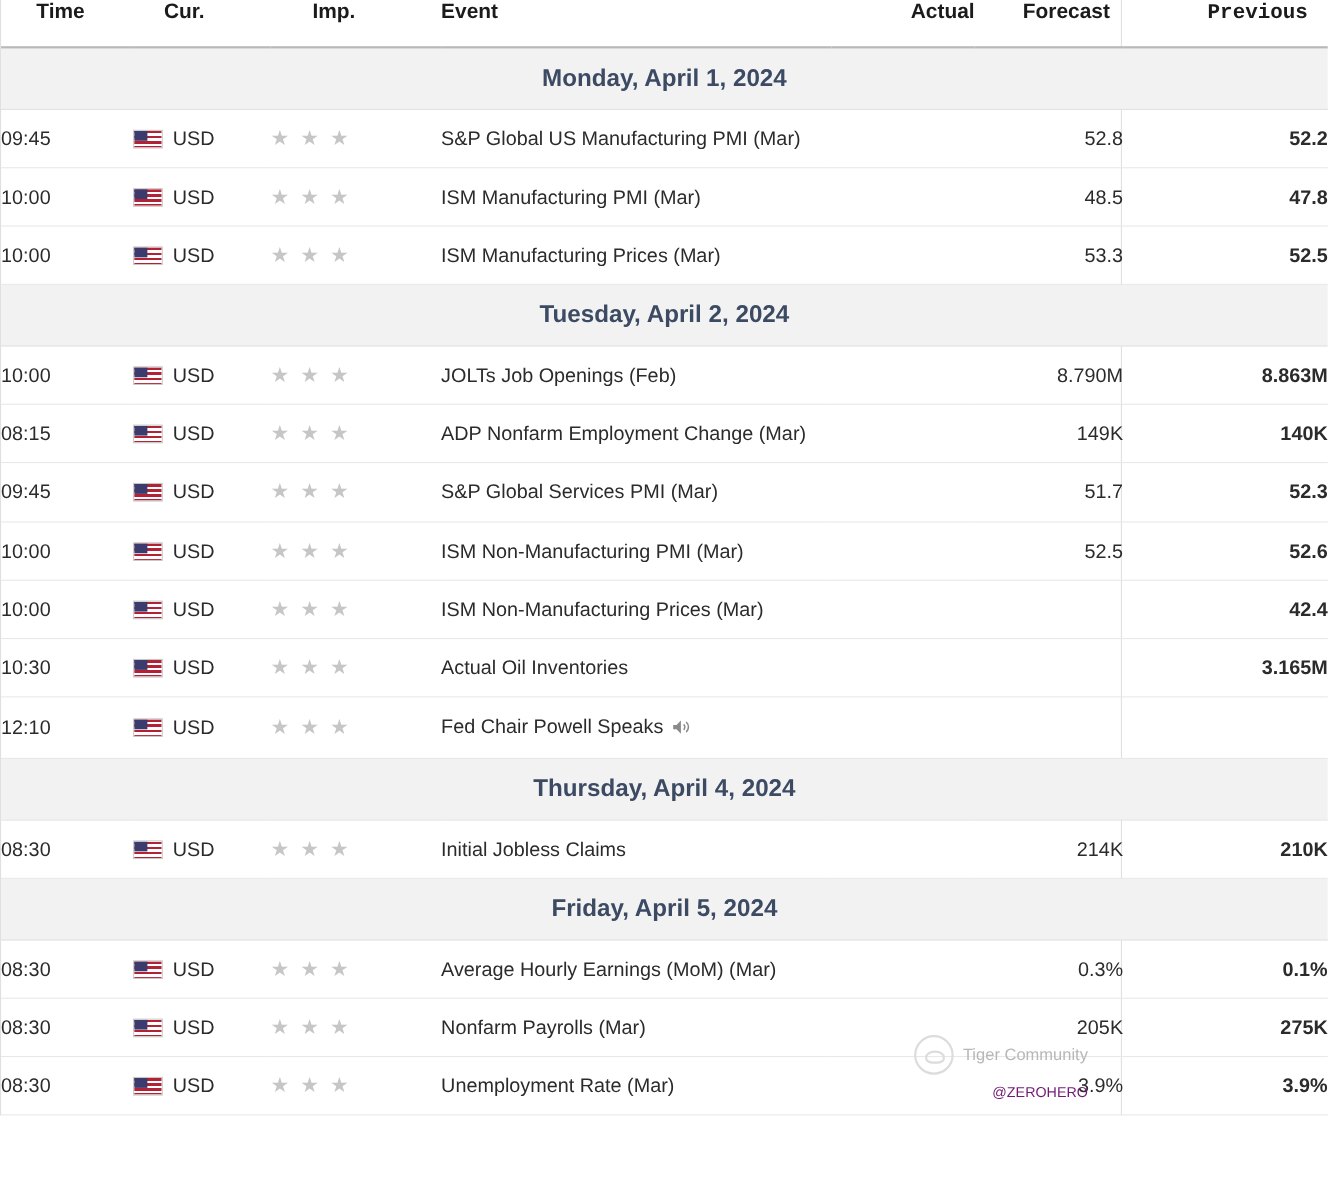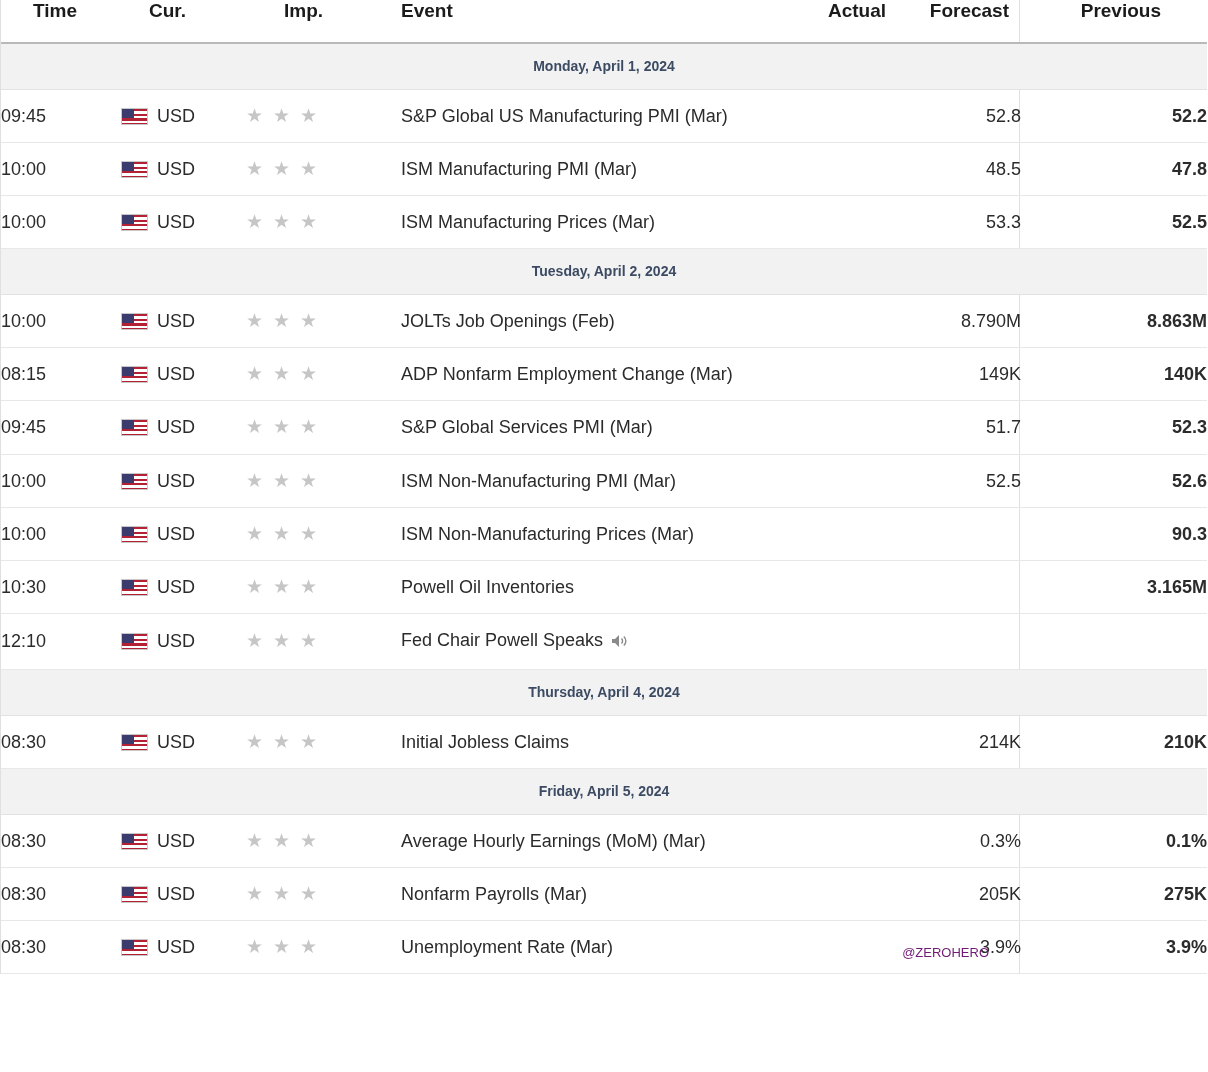--- a/index.html
+++ b/index.html
@@ -44,26 +44,26 @@
     border-bottom: 2px solid #b9b9b9;
     text-align: left;
     vertical-align: bottom;
   }
   thead th.th-time   { padding-left: 32px; }
   thead th.th-cur    { padding-left: 28px; }
   thead th.th-imp    { padding-left: 38px; }
   thead th.th-event  { padding-left: 0px; margin-top: 12px; }
   thead th.th-actual { text-align: right; padding-right: 0px; }
   thead th.th-fore   { text-align: right; padding-right: 12px; }
-  thead th.th-prev   { text-align: right; padding-right: 46px; }
+  thead th.th-prev   { text-align: right; padding-right: 18px; font-family: Liberation Mono, monospace; }
 
   tr.day-row td {
     background: #f2f2f2;
     text-align: center;
-    font-size: 14px;
+    font-size: 22px;
     font-weight: bold;
     color: #3c4b63;
     padding: 14px 0 15px 0;
     border-bottom: 1px solid #e2e2e2;
     border-top: 1px solid #e2e2e2;
   }
   tr.ev-row td {
     border-bottom: 1px solid #e8e8e8;
     font-size: 18px;
     color: #2b2b2b;
@@ -253,27 +253,27 @@
           <td class="td-fore">52.5</td>
           <td class="td-prev">52.6</td>
         </tr>
         <tr class="ev-row">
           <td class="td-time">10:00</td>
           <td class="td-cur"><span class="flag"><span class="stripes"></span><span class="canton"></span></span><span>USD</span></td>
           <td class="td-imp"><span class="stars">★★★</span></td>
           <td class="td-event"><span>ISM Non-Manufacturing Prices (Mar)</span></td>
           <td class="td-actual"></td>
           <td class="td-fore"></td>
-          <td class="td-prev">90.3</td>
+          <td class="td-prev">42.4</td>
         </tr>
         <tr class="ev-row">
           <td class="td-time">10:30</td>
           <td class="td-cur"><span class="flag"><span class="stripes"></span><span class="canton"></span></span><span>USD</span></td>
           <td class="td-imp"><span class="stars">★★★</span></td>
-          <td class="td-event"><span>Powell Oil Inventories</span></td>
+          <td class="td-event"><span>Actual Oil Inventories</span></td>
           <td class="td-actual"></td>
           <td class="td-fore"></td>
           <td class="td-prev">3.165M</td>
         </tr>
         <tr class="ev-row">
           <td class="td-time">12:10</td>
           <td class="td-cur"><span class="flag"><span class="stripes"></span><span class="canton"></span></span><span>USD</span></td>
           <td class="td-imp"><span class="stars">★★★</span></td>
           <td class="td-event"><span>Fed Chair Powell Speaks</span><span class="speaker-icon"><svg width="18" height="16" viewBox="0 0 18 16">
                 <path d="M1 6 h3 L8 2 v12 L4 10 H1 z" fill="#8a8a8a"></path>
@@ -323,15 +323,19 @@
           <td class="td-imp"><span class="stars">★★★</span></td>
           <td class="td-event"><span>Unemployment Rate (Mar)</span></td>
           <td class="td-actual"></td>
           <td class="td-fore">3.9%</td>
           <td class="td-prev">3.9%</td>
         </tr>
       </tbody>
   </table>
 
   <div class="watermark">
+    <div class="wm-top">
+      <span class="wm-circle"></span>
+      <span>Tiger Community</span>
+    </div>
     <div class="wm-handle">@ZEROHERO</div>
   </div>
 </div>
 
 </body></html>

